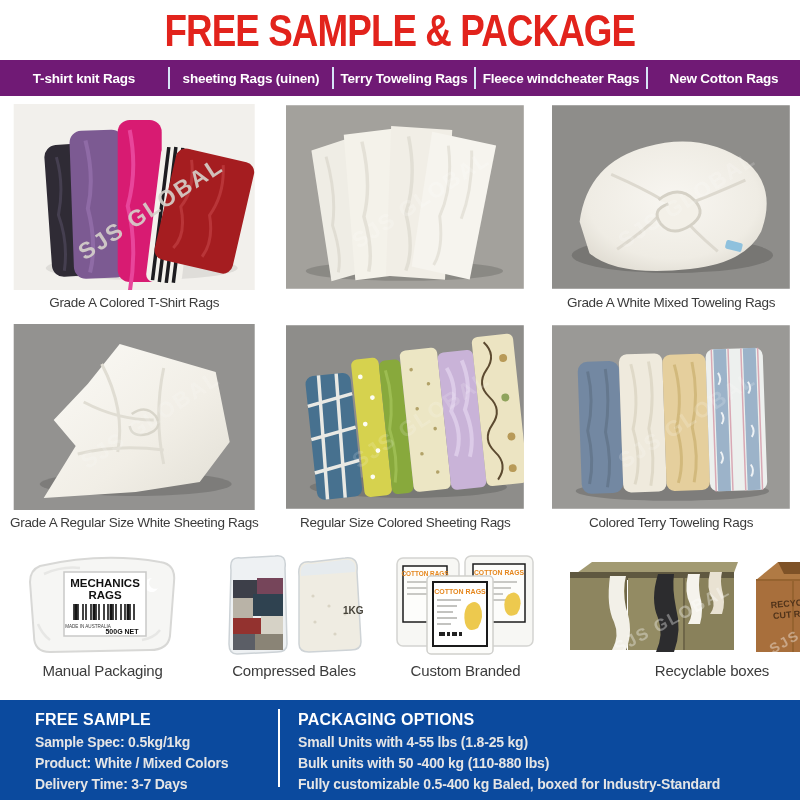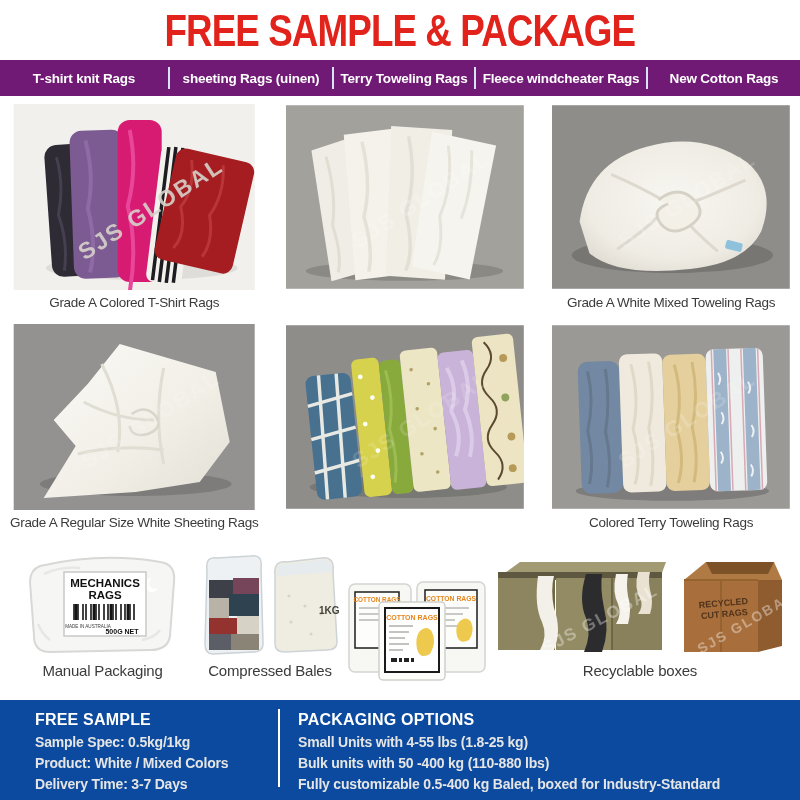--- a/index.html
+++ b/index.html
@@ -25,21 +25,21 @@
   .nav-tab:nth-child(7){flex:0 0 21.25%;}
   .nav-tab:nth-child(9){flex:1;}
   .nav-divider{width:2px;background:#d7e4f6;align-self:center;height:22px;}
   
   .products{padding:8px 10px 0;display:grid;grid-template-columns:1fr 1fr 1fr;column-gap:28px;row-gap:8px;}
   .product{margin:0;}
   .photo{width:100%;height:186px;overflow:hidden;}
   .photo svg{width:100%;height:186px;}
   .caption{text-align:center;font-size:13.5px;letter-spacing:-0.3px;color:#3b3b3b;line-height:26px;white-space:nowrap;}
   
-  .pack-row{margin-top:14px;padding:0 10px;display:flex;align-items:flex-end;}
+  .pack-row{margin-top:14px;padding:0 10px;display:flex;align-items:flex-end;gap:24px;}
   .pack-item{margin:0;display:flex;flex-direction:column;}
   .pack-caption{text-align:center;font-size:15px;letter-spacing:-0.2px;color:#3b3b3b;line-height:26px;white-space:nowrap;}
   .pack-figs{display:flex;align-items:flex-end;}
   
   .footer{margin-top:16px;height:100px;background:#0b4a9e;display:flex;box-sizing:border-box;}
   .f-left{width:278px;box-sizing:border-box;padding:11px 0 0 35px;}
   .f-divider{width:2px;background:#ffffff;margin:9px 0 13px;}
   .f-right{flex:1;padding:11px 0 0 18px;overflow:hidden;}
   .f-head{color:#ffffff;font-size:16px;font-weight:bold;letter-spacing:0.2px;margin:0 0 3px;}
   .f-line{color:#e5e5e5;font-size:14px;font-weight:bold;letter-spacing:-0.2px;line-height:21px;margin:0;white-space:nowrap;}
@@ -191,20 +191,21 @@
           <rect x="196" y="20" width="42" height="152" rx="6" fill="#ece4c2"></rect>
           <path d="M208 26 q12 14 0 28 q-12 14 0 28 q12 14 0 28 q-12 14 0 28 q12 14 0 28" stroke="#5c4a30" stroke-width="2" fill="none"></path>
           <circle cx="226" cy="44" r="4" fill="#b89a58"></circle>
             <circle cx="224" cy="84" r="4" fill="#8fa35c"></circle>
           <circle cx="226" cy="124" r="4" fill="#b89a58"></circle>
             <circle cx="224" cy="156" r="4" fill="#b89a58"></circle>
         </g>
         <text x="60" y="120" transform="rotate(-33 110 110)" font-size="22" font-weight="bold" letter-spacing="2" fill="#ffffff" opacity="0.15">SJS GLOBAL</text>
       </svg>
     </div>
+    <figcaption class="caption">Regular Size Colored Sheeting Rags</figcaption>
   </figure>
 
   <figure class="product">
     <div class="photo">
       <svg viewBox="0 0 241 186">
         <rect width="241" height="186" fill="#9a9996"></rect>
         <ellipse cx="122" cy="168" rx="98" ry="10" fill="rgba(0,0,0,0.18)"></ellipse>
         <g transform="rotate(-2 120 100)">
           <rect x="28" y="34" width="42" height="134" rx="10" fill="#7388a2"></rect>
           <path d="M38 44 q6 30 -2 60 q6 30 0 54 M56 42 q4 32 -2 64 q6 30 0 56" stroke="#65788e" stroke-width="3" fill="none"></path>
@@ -286,20 +287,21 @@
         <path d="M84 32 h40 M84 38 h34 M84 44 h26 M84 50 h30" stroke="#b8b8b4" stroke-width="1.6"></path>
         <path d="M114 46 q7 -7 12 0 q4 9 -2 18 q-9 5 -12 -4 q-2 -9 2 -14" fill="#edc94e"></path>
         <rect x="34" y="26" width="66" height="78" rx="4" fill="#fcfcfa" stroke="#cfcfcc" stroke-width="1.5"></rect>
         <rect x="40" y="32" width="54" height="64" fill="#ffffff" stroke="#1a1a1a" stroke-width="2"></rect>
         <text x="67" y="44" text-anchor="middle" font-size="7" font-weight="bold" fill="#e5861c">COTTON RAGS</text>
         <path d="M44 50 h24 M44 56 h20 M44 62 h16 M44 68 h20 M44 74 h14" stroke="#b0b0ac" stroke-width="1.6"></path>
         <path d="M74 56 q8 -8 13 0 q5 10 -2 22 q-10 6 -13 -5 q-2 -10 2 -17" fill="#edc94e"></path>
         <path d="M46 84 h6 M54 84 h3 M59 84 h5 M66 84 h3" stroke="#222222" stroke-width="4"></path>
       </svg>
     </div>
+    <figcaption class="pack-caption">Custom Branded</figcaption>
   </figure>
 
   <figure class="pack-item" style="width:300px">
     <div class="pack-figs">
       <div>
         <svg viewBox="0 0 182 108" style="width:182px;height:108px">
           <polygon points="8,28 30,12 176,12 170,28" fill="#a29a72"></polygon>
           <rect x="8" y="22" width="164" height="8" fill="#5f5840"></rect>
           <rect x="8" y="28" width="56" height="72" fill="#8d855f"></rect>
           <rect x="66" y="28" width="55" height="72" fill="#938b63"></rect>

